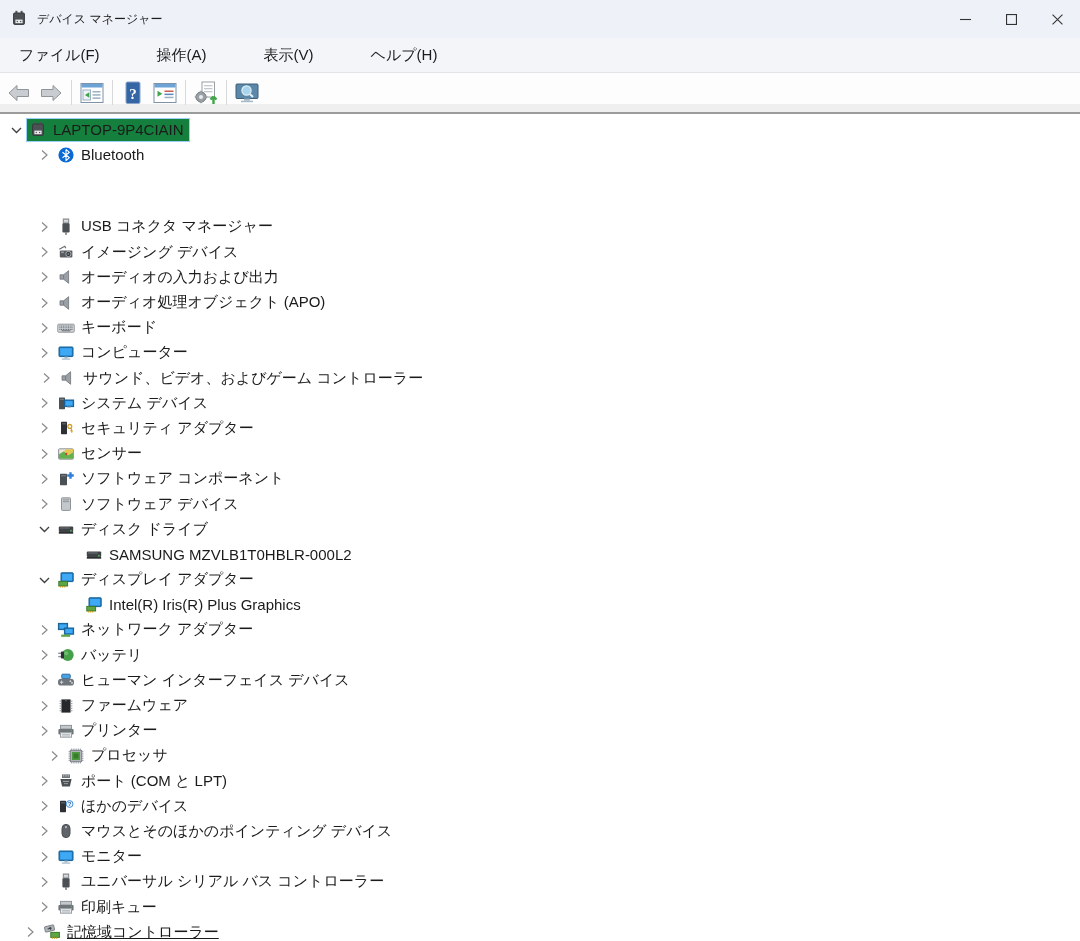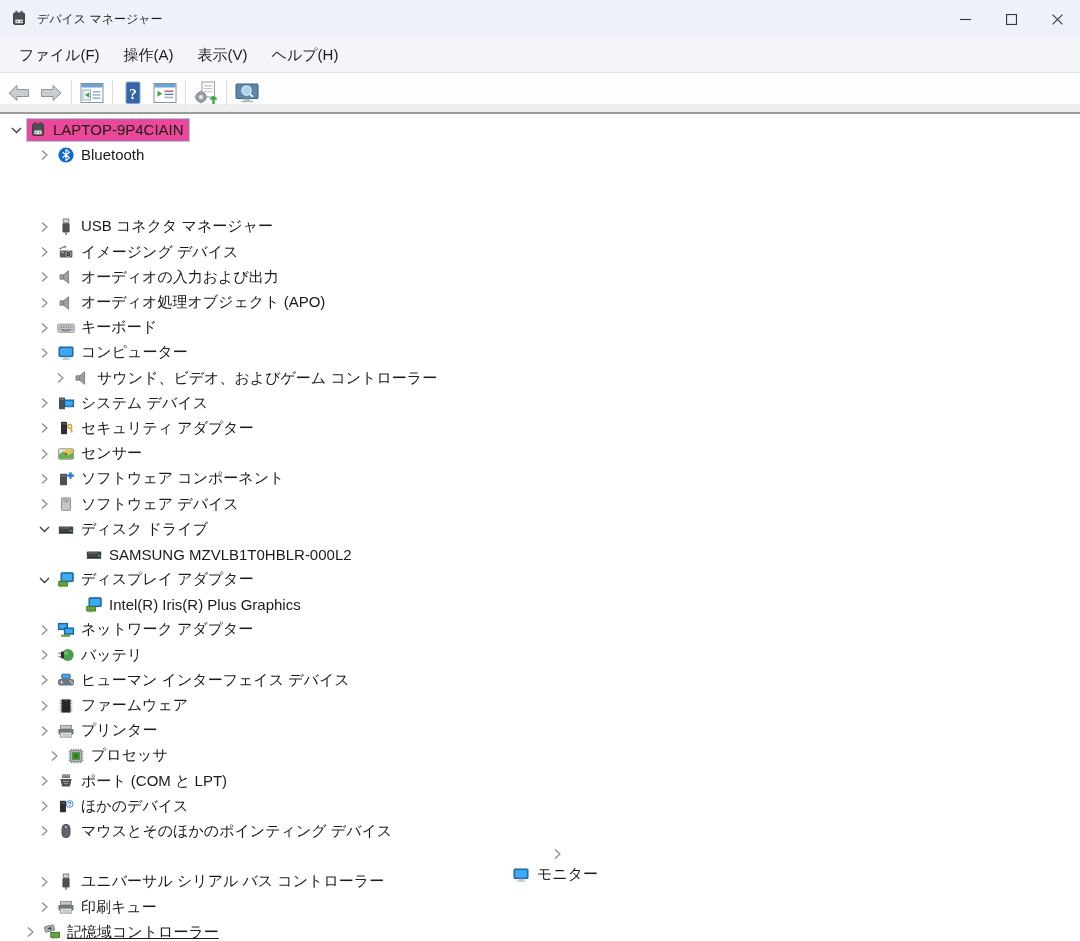--- a/index.html
+++ b/index.html
@@ -8,36 +8,36 @@
     font-family:"Liberation Sans","DejaVu Sans",sans-serif;
     color:#1b1b1b;font-size:15px;-webkit-font-smoothing:antialiased;
   }
   
   .titlebar{height:38px;background:#eef2f8;display:flex;align-items:center;}
   .title-icon{margin-left:10px;display:flex;align-items:center;}
   .title-text{margin-left:9px;font-size:12px;}
   .window-controls{margin-left:auto;display:flex;height:100%;}
   .win-btn{width:46px;height:100%;display:flex;align-items:center;justify-content:center;cursor:default;}
   
-  .menubar{height:34px;background:#f3f5f9;display:flex;align-items:center;padding-left:8px;border-bottom:1px solid #e2e4e8;}
+  .menubar{height:34px;background:#f3f5f9;display:flex;align-items:center;padding-left:8px;border-bottom:1px solid #e2e4e8;gap:33px;}
   .menu-item{padding:6px 11px;margin-right:2px;}
   
   .toolbar{
     height:39px;display:flex;align-items:center;padding-left:3px;
     background:linear-gradient(#fdfdfd 0px,#fdfdfd 31px,#efefef 31px);
     border-bottom:2px solid #9b9b9b;
   }
   .tb-btn{width:30px;height:30px;display:flex;align-items:center;justify-content:center;border:1px solid transparent;border-radius:2px;}
   .tb-sep{width:1px;height:25px;background:#d9d9d9;margin:0 4px;}
   
   .tree{background:#ffffff;height:828px;padding-top:3px;overflow:hidden;}
   .row{height:25.2px;display:flex;align-items:center;white-space:nowrap;}
   .chev{width:20px;height:20px;flex:0 0 20px;display:flex;align-items:center;justify-content:center;}
   .content{display:flex;align-items:center;height:22px;padding:0 2px 0 1px;border:1px solid transparent;}
-  .content.selected{background:#ec4899;border-color:#9bd0f5;}
+  .content.selected{background:#15803d;border-color:#9bd0f5;}
   .ticon{width:19px;height:18px;flex:0 0 19px;display:flex;align-items:center;justify-content:center;}
   .tlabel{margin-left:6px;padding-right:3px;}
 </style>
 </head>
 <body>
 
 <div class="titlebar">
   <span class="title-icon" id="app-icon">
       <svg width="18" height="18" viewBox="0 0 18 18">
         <rect x="5.4" y="0.8" width="2" height="3" fill="#54585c"></rect>
@@ -315,21 +315,21 @@
           <svg width="18" height="18" viewBox="0 0 18 18">
             <rect x="2" y="3" width="14" height="9.6" rx="0.8" fill="#1f7ec4" stroke="#155e93"></rect>
             <rect x="3.2" y="4.2" width="11.6" height="7.2" fill="#3fa9f5"></rect>
             <rect x="7.4" y="12.6" width="3.2" height="1.9" fill="#a5bac8"></rect>
             <rect x="4.8" y="14.5" width="8.4" height="1.2" fill="#a5bac8"></rect>
           </svg>
         </span>
         <span class="tlabel">コンピューター</span>
       </span>
     </div>
-    <div class="row" style="padding-left: 50px;">
+    <div class="row" style="padding-left: 36px;">
       <span class="chev">
         <svg width="16" height="16" viewBox="0 0 16 16">
           <polyline points="6,3.5 11,8 6,12.5" fill="none" stroke="#8a8a8a" stroke-width="1.2"></polyline>
         </svg>
       </span>
       <span class="content">
         <span class="ticon">
           <svg width="18" height="18" viewBox="0 0 18 18">
             <path d="M3 6.8 H6.6 L11.6 2.7 V15.3 L6.6 11.2 H3 Z" fill="#9aa0a6" stroke="#6e7378" stroke-width="0.8" stroke-linejoin="round"></path>
             <path d="M6.6 6.8 V11.2" stroke="#6e7378" stroke-width="0.8"></path>
@@ -694,21 +694,21 @@
         <span class="ticon">
           <svg width="18" height="18" viewBox="0 0 18 18">
             <rect x="5" y="2.4" width="8" height="13.2" rx="4" fill="#5f656b" stroke="#4a4f54"></rect>
             <line x1="9" y1="2.8" x2="9" y2="7" stroke="#3c4043" stroke-width="0.8"></line>
             <rect x="8.2" y="3.8" width="1.6" height="2.8" rx="0.8" fill="#c3c8cc"></rect>
           </svg>
         </span>
         <span class="tlabel">マウスとそのほかのポインティング デバイス</span>
       </span>
     </div>
-    <div class="row" style="padding-left: 34px; flex-direction: column;">
+    <div class="row" style="padding-left: 34px;">
       <span class="chev">
         <svg width="16" height="16" viewBox="0 0 16 16">
           <polyline points="6,3.5 11,8 6,12.5" fill="none" stroke="#8a8a8a" stroke-width="1.2"></polyline>
         </svg>
       </span>
       <span class="content">
         <span class="ticon">
           <svg width="18" height="18" viewBox="0 0 18 18">
             <rect x="2" y="3" width="14" height="9.6" rx="0.8" fill="#1f7ec4" stroke="#155e93"></rect>
             <rect x="3.2" y="4.2" width="11.6" height="7.2" fill="#3fa9f5"></rect>

